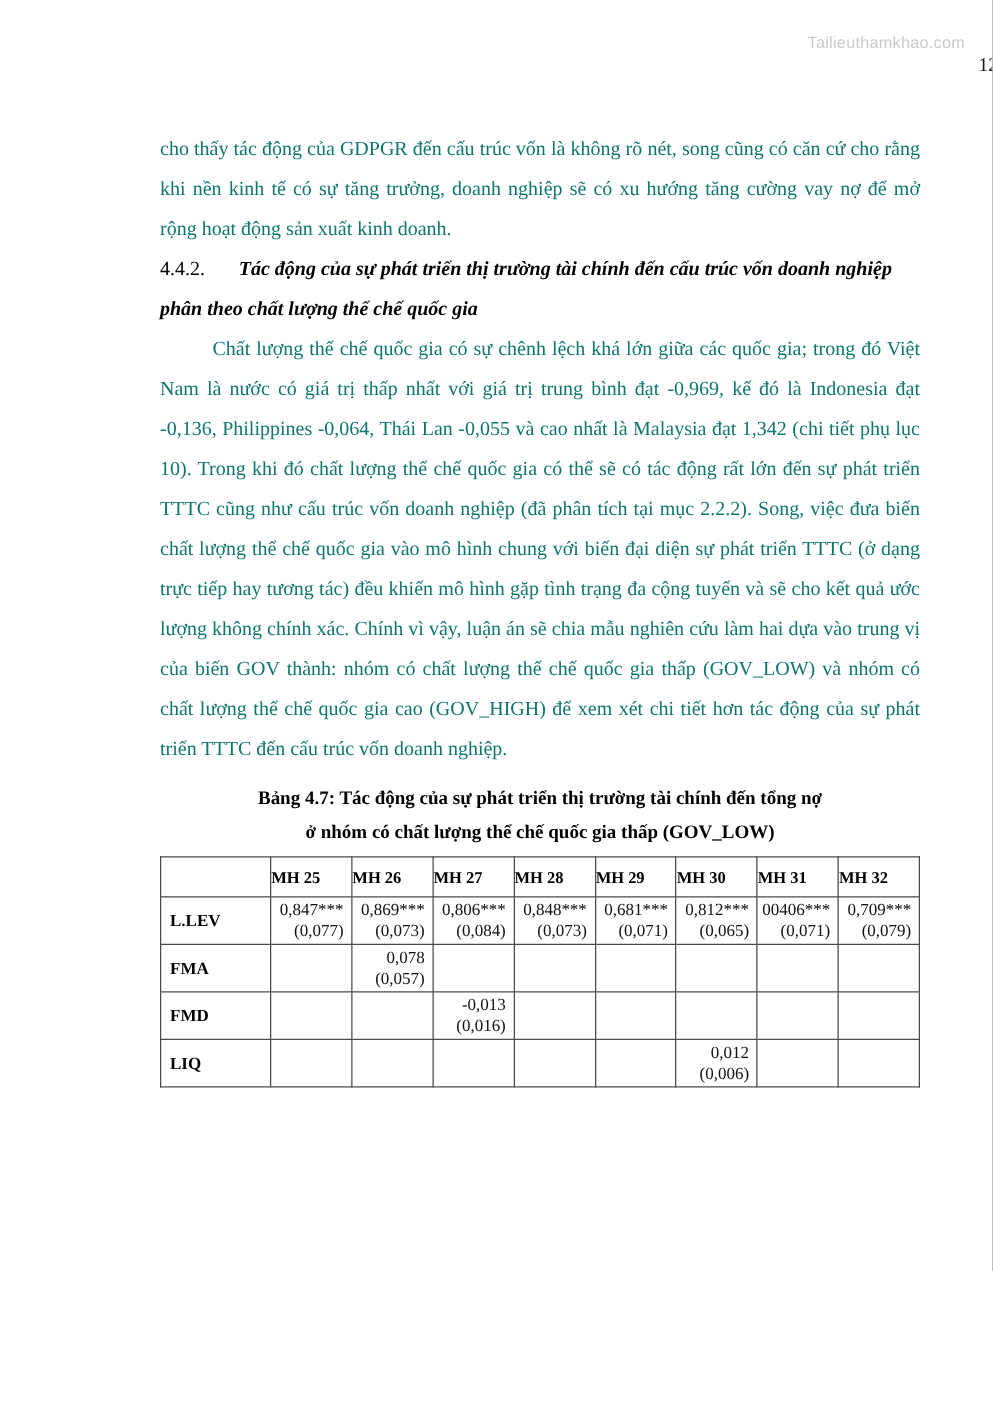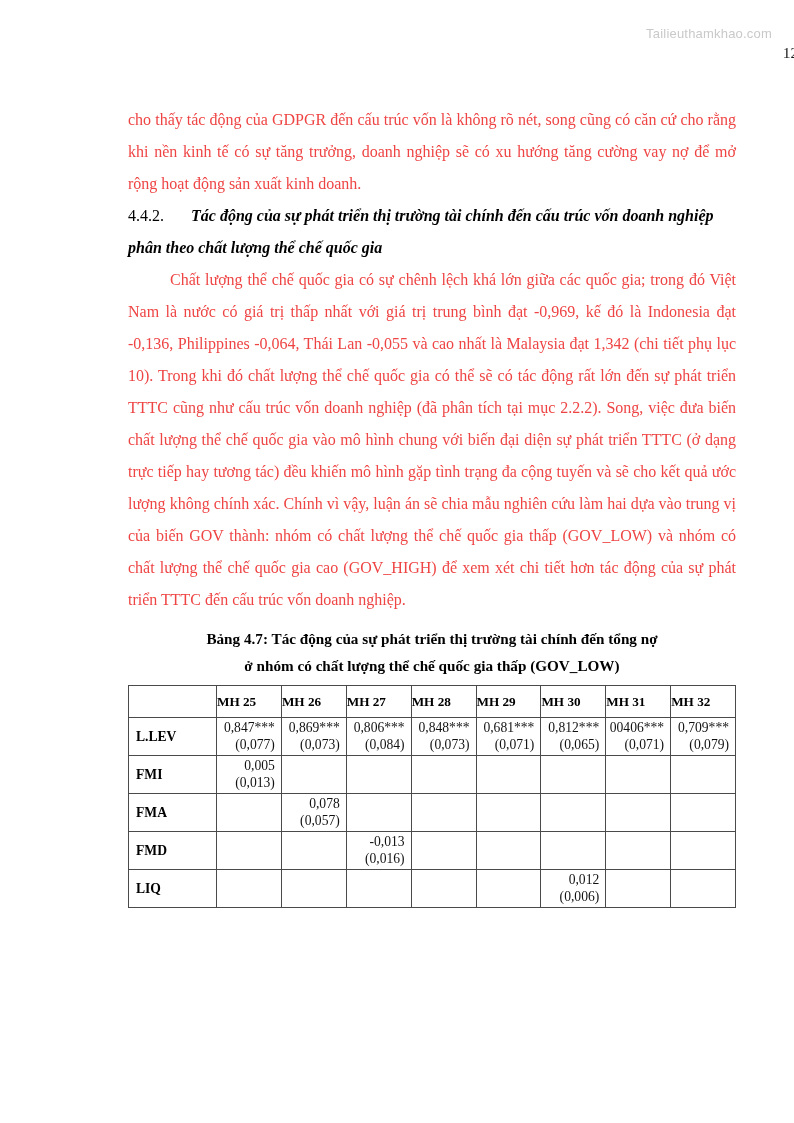--- a/index.html
+++ b/index.html
@@ -46,21 +46,21 @@
     left: 128px;
     top: 104px;
     width: 608px;
   }
   p.body {
     margin: 0;
     font-size: 16px;
     line-height: 32px;
     text-align: justify;
     text-justify: inter-word;
-    color: #ef4444;
+    color: #0f766e;
     hyphens: none;
   }
   p.body.indent { text-indent: 42px; }
 
   h3.heading {
     margin: 0;
     font-size: 16px;
     line-height: 32px;
     font-weight: bold;
     font-style: italic;
@@ -195,34 +195,20 @@
             <td class="cell">
               <span class="coef">00406***</span>
               <span class="se">(0,071)</span>
             </td>
             <td class="cell">
               <span class="coef">0,709***</span>
               <span class="se">(0,079)</span>
             </td>
           </tr>
           <tr>
-            <td class="rowlabel">FMI</td>
-            <td class="cell">
-              <span class="coef">0,005</span>
-              <span class="se">(0,013)</span>
-            </td>
-            <td class="cell empty"></td>
-            <td class="cell empty"></td>
-            <td class="cell empty"></td>
-            <td class="cell empty"></td>
-            <td class="cell empty"></td>
-            <td class="cell empty"></td>
-            <td class="cell empty"></td>
-          </tr>
-          <tr>
             <td class="rowlabel">FMA</td>
             <td class="cell empty"></td>
             <td class="cell">
               <span class="coef">0,078</span>
               <span class="se">(0,057)</span>
             </td>
             <td class="cell empty"></td>
             <td class="cell empty"></td>
             <td class="cell empty"></td>
             <td class="cell empty"></td>

